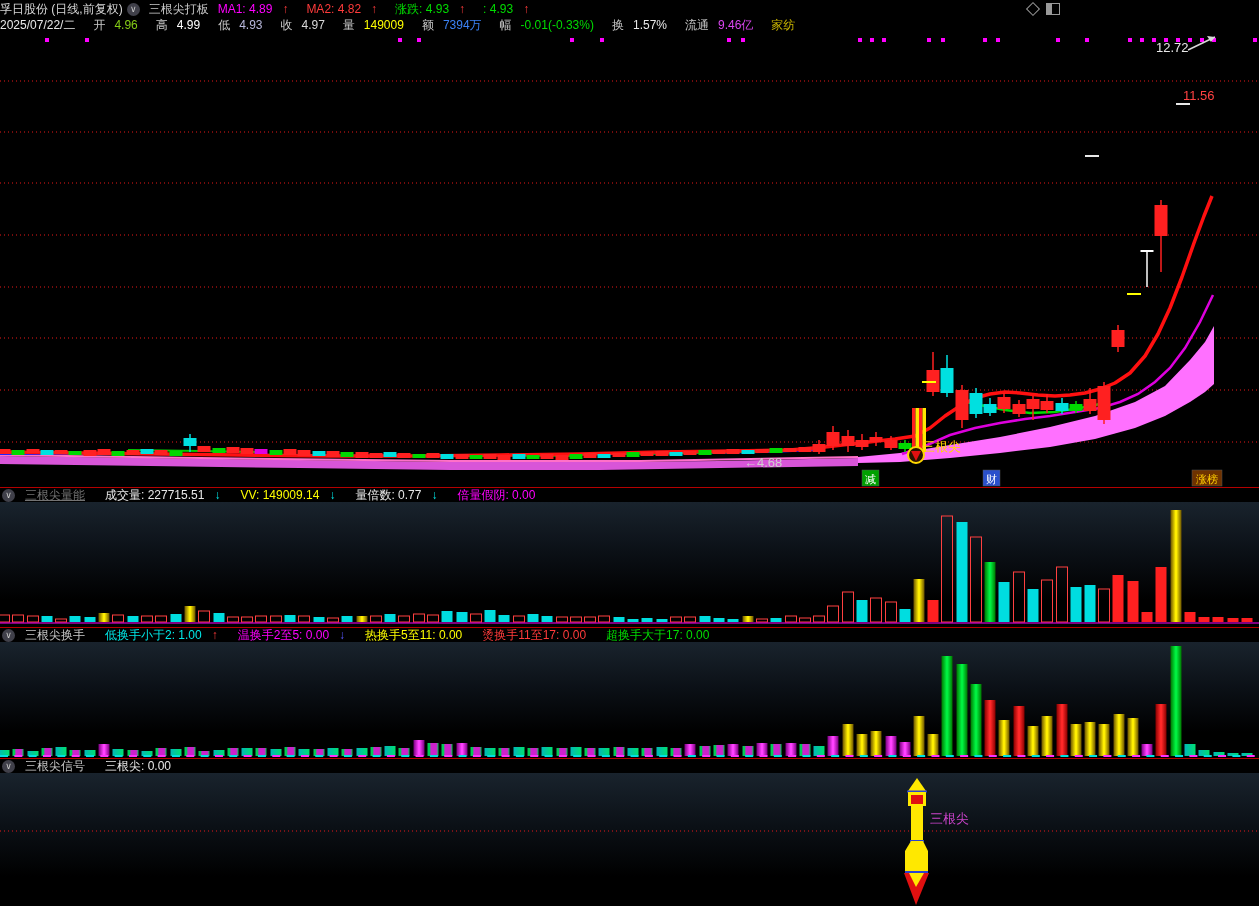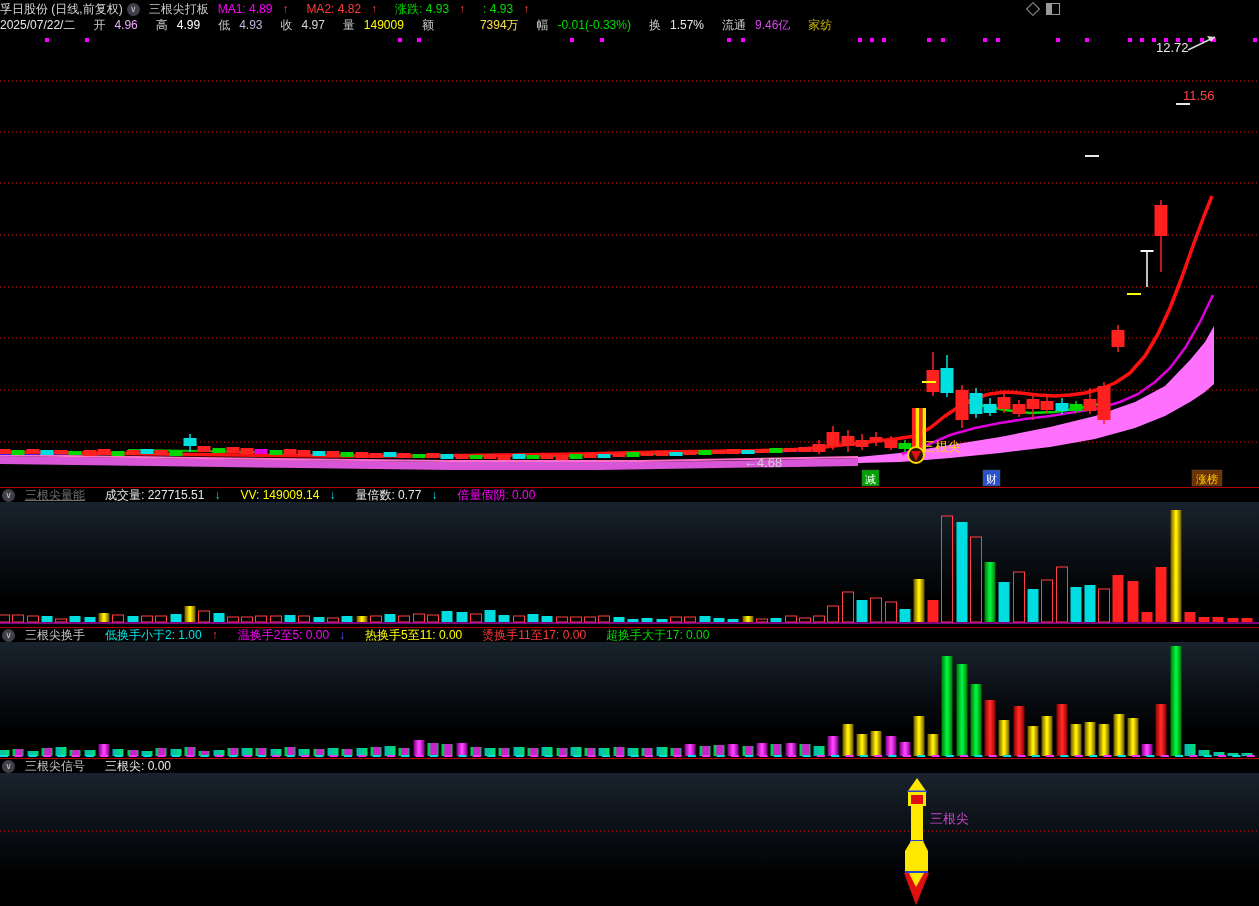--- a/index.html
+++ b/index.html
@@ -34,26 +34,26 @@
     <span id="r1items"><span><span style="color: rgb(255, 0, 255);">MA1: 4.89</span><span style="color: rgb(255, 59, 59); margin-left: 1px;">↑</span></span><span><span style="color: rgb(255, 59, 59);">MA2: 4.82</span><span style="color: rgb(255, 59, 59); margin-left: 1px;">↑</span></span><span><span style="color: rgb(0, 220, 0);">涨跌: 4.93</span><span style="color: rgb(255, 59, 59); margin-left: 1px;">↑</span></span><span><span style="color: rgb(0, 220, 0);">: 4.93</span><span style="color: rgb(255, 59, 59); margin-left: 1px;">↑</span></span></span>
   </div>
 
   <div class="topicons">
     <span class="dia"></span>
     <span class="pan"></span>
   </div>
 
   <div class="row row2" id="r2">
       <span><span style="color: rgb(232, 232, 232); margin-top: 24px;">2025/07/22/二</span></span>
-      <span><span style="color: rgb(200, 200, 200);">开</span><span style="color: #f0abfc;">4.96</span></span>
+      <span><span style="color: rgb(200, 200, 200);">开</span><span style="color: #84cc16;">4.96</span></span>
       <span><span style="color: rgb(200, 200, 200);">高</span><span style="color: #ffffff;">4.99</span></span>
       <span><span style="color: rgb(200, 200, 200);">低</span><span style="color: rgb(184, 184, 220);">4.93</span></span>
       <span><span style="color: rgb(200, 200, 200);">收</span><span style="color: rgb(216, 216, 216); margin-top: 28px;">4.97</span></span>
       <span><span style="color: rgb(200, 200, 200);">量</span><span style="color: rgb(255, 255, 0);">149009</span></span>
-      <span><span style="color: rgb(200, 200, 200);">额</span><span style="color: #fde047; margin-left: 37px;">7394万</span></span>
+      <span><span style="color: rgb(200, 200, 200);">额</span><span style="color: #3b82f6;">7394万</span></span>
       <span><span style="color: rgb(200, 200, 200);">幅</span><span style="color: rgb(0, 220, 0);">-0.01(-0.33%)</span></span>
       <span><span style="color: rgb(200, 200, 200);">换</span><span style="color: rgb(232, 232, 232);">1.57%</span></span>
       <span><span style="color: rgb(200, 200, 200);">流通</span><span style="color: #d946ef; text-align: right;">9.46亿</span></span>
       <span><span style="color: rgb(200, 180, 0);">家纺</span></span>
     </div>
 
   <svg class="layer" id="defs-svg" width="0" height="0">
     <defs>
       <linearGradient id="gradY" x1="0" y1="0" x2="1" y2="0">
         <stop offset="0" stop-color="#6a5200"></stop>

